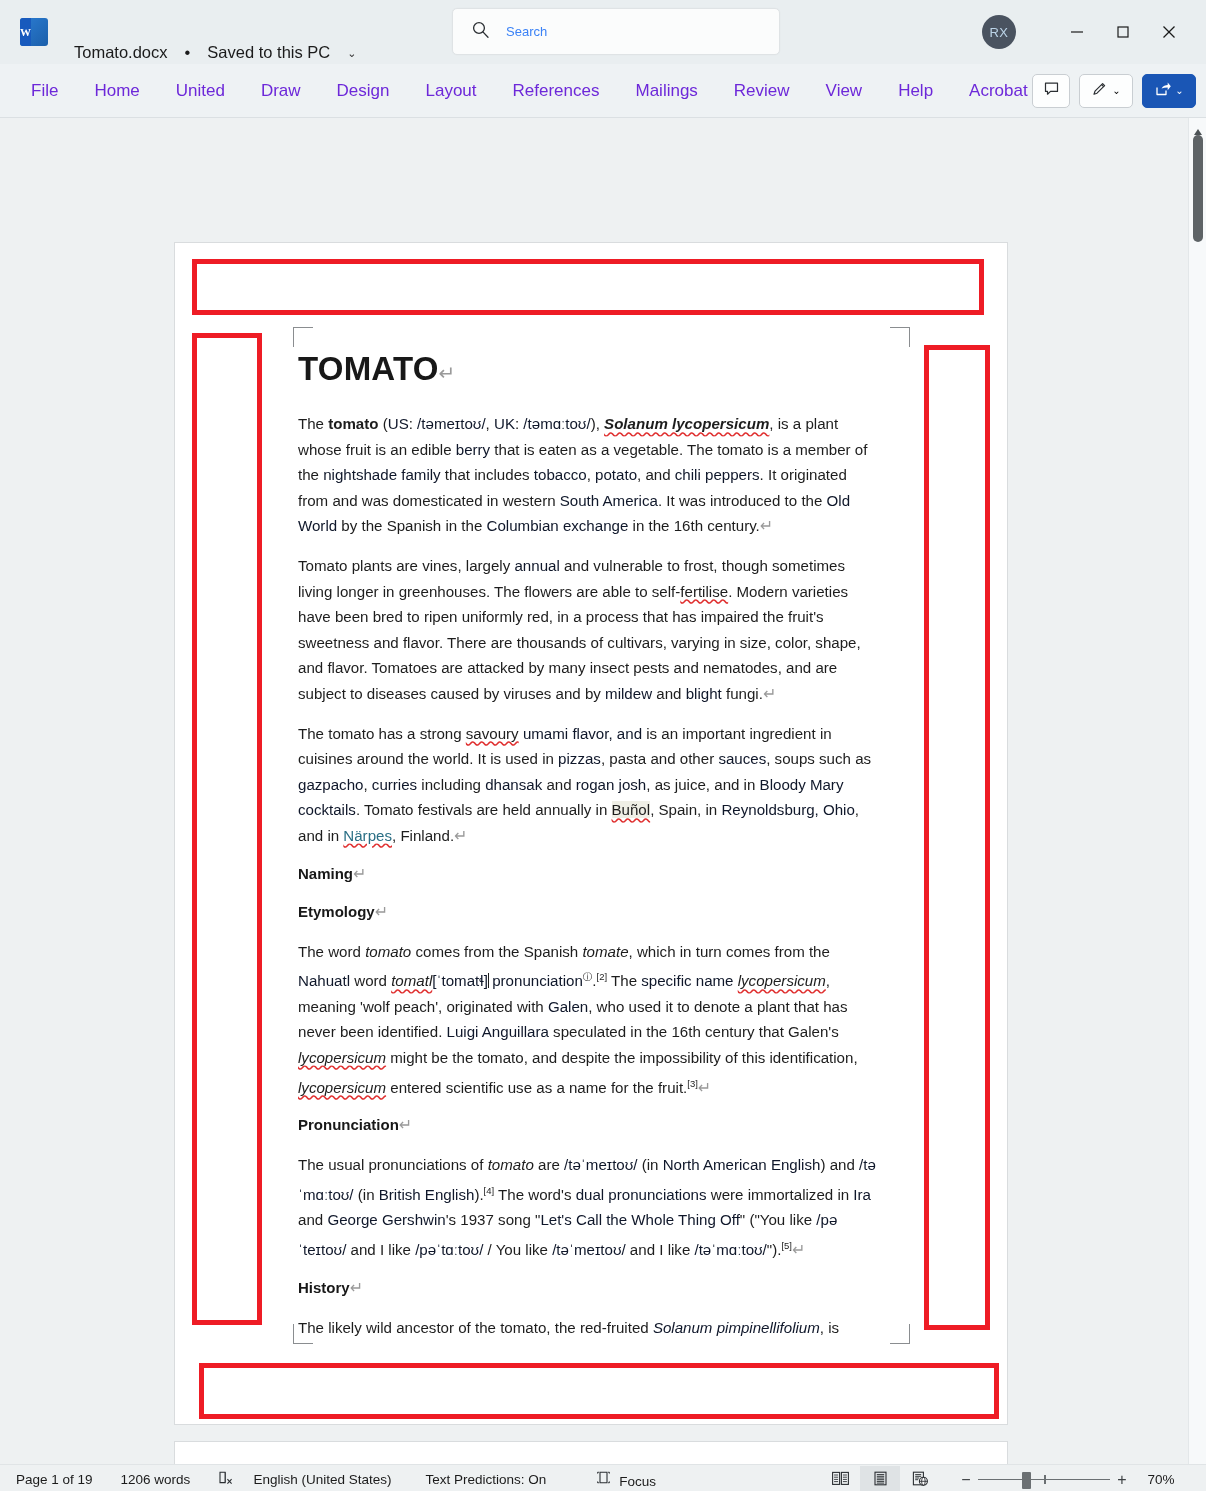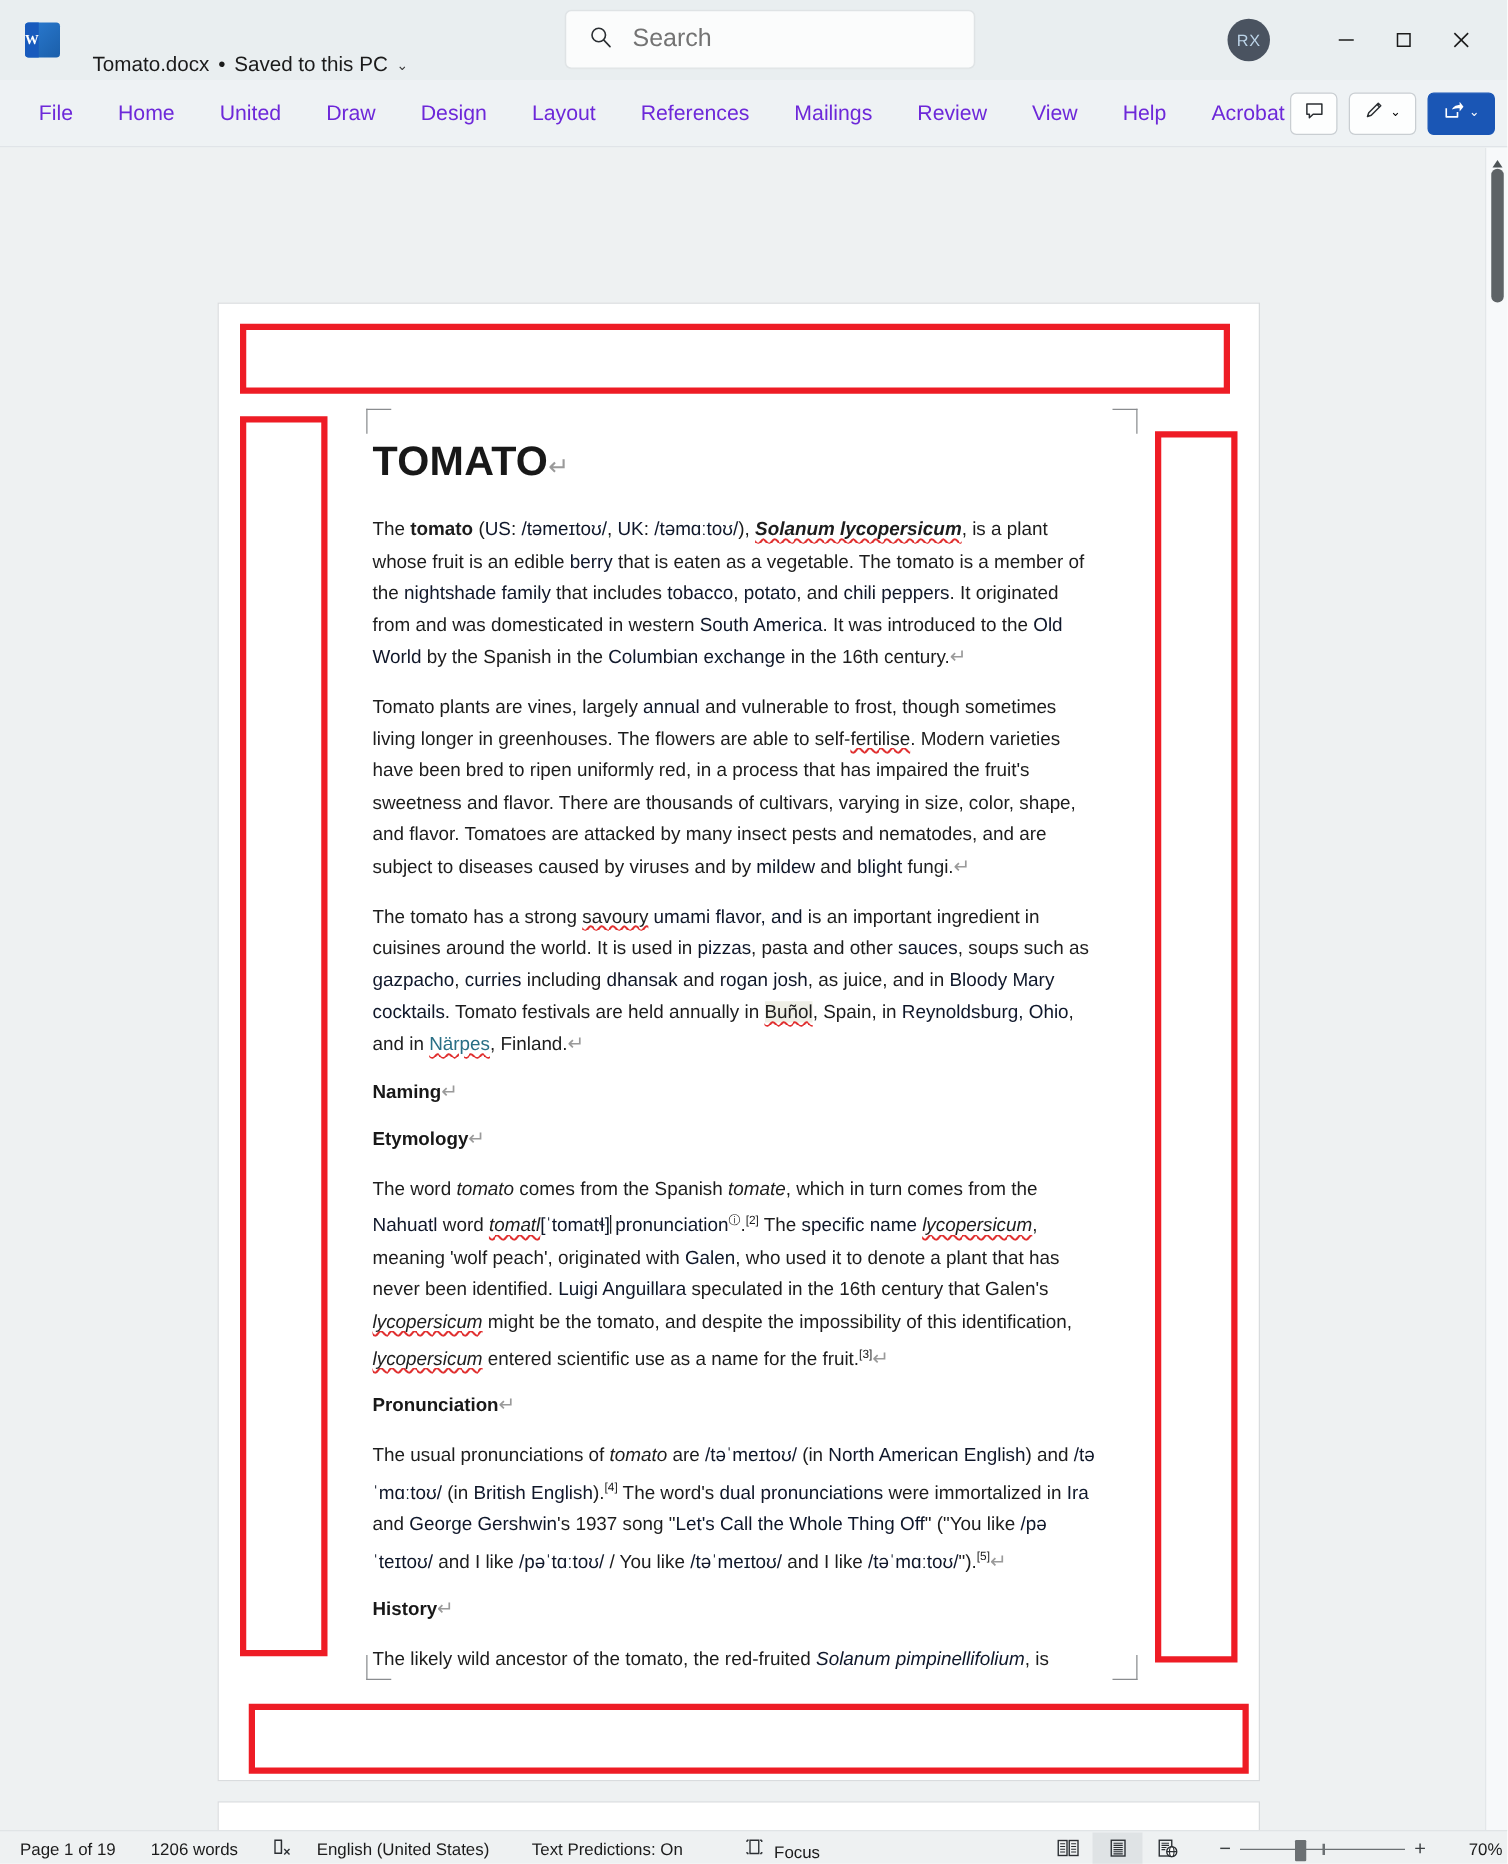--- a/index.html
+++ b/index.html
@@ -42,21 +42,21 @@
     color: #ffffff;
     font-size: 11px;
     font-weight: bold;
     display: flex; align-items: center; justify-content: center;
     font-family: "Liberation Serif", serif;
   }
   #doc-title-wrap {
     margin-left: 26px;
     display: flex;
     align-items: center;
-    gap: 7px;
+    gap: 17px;
     font-size: 16.5px;
     color: #1b1b1b;
     cursor: default;
     margin-top: 40px;
   }
   #doc-title-wrap .chev {
     font-size: 11px;
     color: #333;
     line-height: 1;
     transform: translateY(1px);
@@ -71,22 +71,22 @@
     border: 1px solid #dfe3e5;
     border-radius: 5px;
     display: flex;
     align-items: center;
     padding-left: 18px;
     gap: 16px;
     box-shadow: 0 0 0 0.5px rgba(0,0,0,0.02);
   }
   #search-box .sicon { display: block; }
   #search-placeholder {
-    font-size: 20px;
-    color: #737373;
+    font-size: 13px;
+    color: #3b82f6;
   }
   #right-title-group {
     position: absolute;
     right: 0; top: 0;
     height: 64px;
     display: flex;
     align-items: center;
   }
   #avatar {
     width: 34px; height: 34px;
@@ -319,21 +319,21 @@
     position: absolute; left: 66px; top: 3px;
     width: 1.5px; height: 9px; background: #6b7073;
   }
   #zthumb {
     position: absolute;
     left: 44px; top: 0px;
     width: 9px; height: 17px;
     background: #6b7073;
     border-radius: 1px;
   }
-  #zpct { width: 54px; text-align: right; margin-right: 4px; font-size: 13.5px; }
+  #zpct { width: 54px; text-align: center; margin-right: 18px; font-size: 13.5px; }
 </style>
 </head>
 <body>
 
 <div id="titlebar">
   <div id="app-icon"></div>
 
   <div id="doc-title-wrap">
     <span>Tomato.docx</span>
     <span>•</span>

